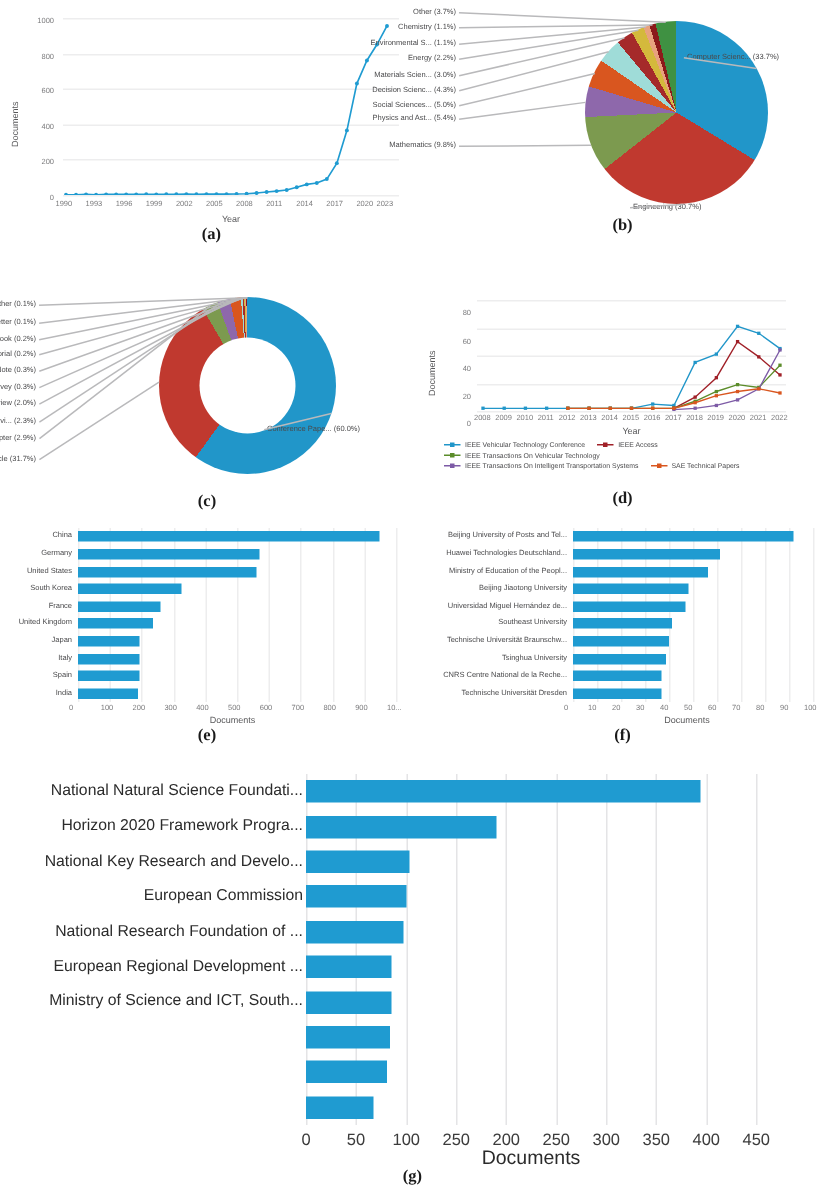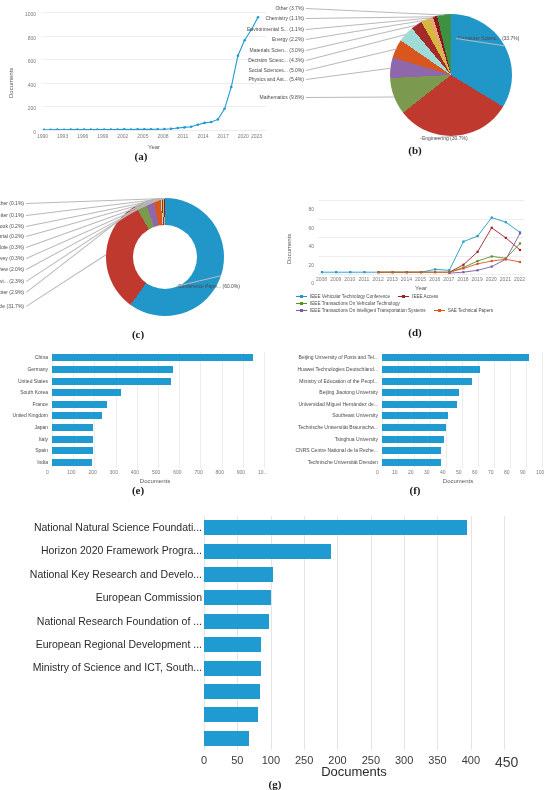--- a/index.html
+++ b/index.html
@@ -502,19 +502,19 @@
         <div class="hbar-bar" style="position: absolute; left: 200px; top: 228.8px; width: 44.7px; height: 15px; background: rgb(31, 155, 209);"></div>
         <div class="tick-label" style="left: 191px; top: 252px; font-size: 11px; color: rgb(59, 59, 59); width: 18px; text-align: center;">0</div>
         <div class="tick-label" style="left: 224.333px; top: 252px; font-size: 11px; color: rgb(59, 59, 59); width: 18px; text-align: center;">50</div>
         <div class="tick-label" style="left: 257.667px; top: 252px; font-size: 11px; color: rgb(59, 59, 59); width: 18px; text-align: center;">100</div>
         <div class="tick-label" style="left: 291px; top: 252px; font-size: 11px; color: rgb(59, 59, 59); width: 18px; text-align: center;">250</div>
         <div class="tick-label" style="left: 324.333px; top: 252px; font-size: 11px; color: rgb(59, 59, 59); width: 18px; text-align: center;">200</div>
         <div class="tick-label" style="left: 357.667px; top: 252px; font-size: 11px; color: rgb(59, 59, 59); width: 18px; text-align: center;">250</div>
         <div class="tick-label" style="left: 391px; top: 252px; font-size: 11px; color: rgb(59, 59, 59); width: 18px; text-align: center;">300</div>
         <div class="tick-label" style="left: 424.333px; top: 252px; font-size: 11px; color: rgb(59, 59, 59); width: 18px; text-align: center;">350</div>
         <div class="tick-label" style="left: 457.667px; top: 252px; font-size: 11px; color: rgb(59, 59, 59); width: 18px; text-align: center;">400</div>
-        <div class="tick-label" style="left: 491px; top: 252px; font-size: 14px; color: rgb(59, 59, 59); width: 18px; ">450</div>
+        <div class="tick-label" style="left: 491px; top: 252px; font-size: 11px; color: rgb(59, 59, 59); width: 18px; ">450</div>
       </div>
     <div class="axis-title" style="position:absolute;left:200px;top:262px;width:300px;font-size:13px;color:#2b2b2b">Documents</div>
     <div class="panel-caption" style="top:276px">(g)</div>
   </div>
 
 </div>
 
 </body></html>

